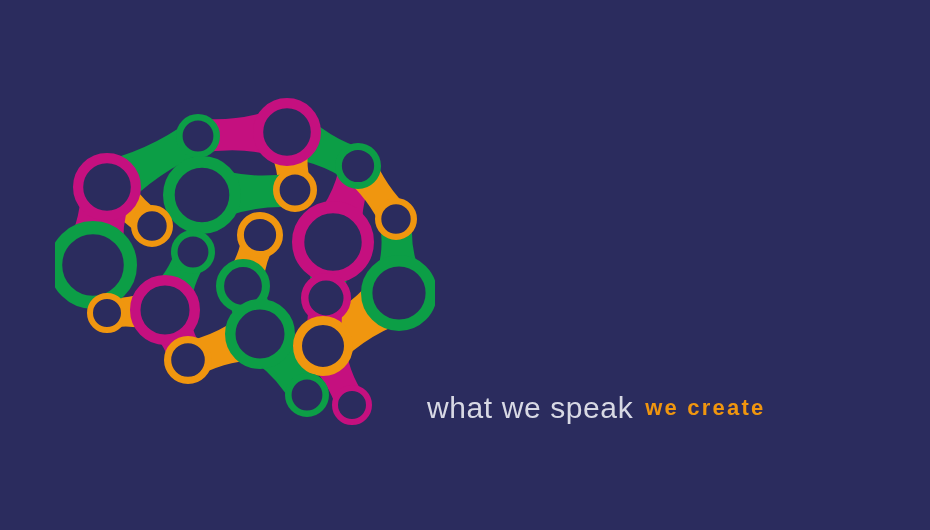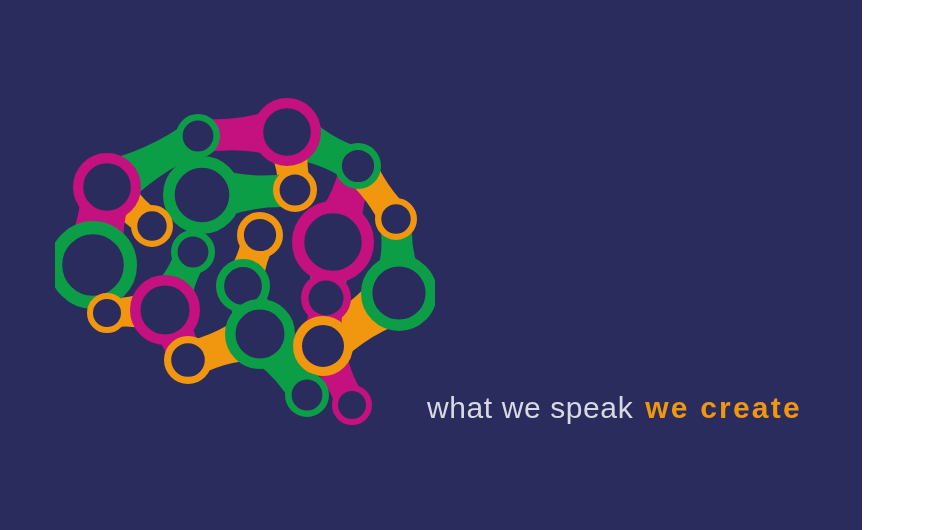--- a/index.html
+++ b/index.html
@@ -8,21 +8,21 @@
     padding: 0;
   }
   body {
     width: 930px;
     height: 530px;
     overflow: hidden;
     font-family: "Liberation Sans", sans-serif;
   }
   #stage {
     position: relative;
-    width: 862px;
+    width: 930px;
     height: 530px;
     background: #2b2c5e;
   }
   #brain-logo {
     position: absolute;
     left: 55px;
     top: 95px;
     width: 380px;
     height: 330px;
   }
@@ -37,21 +37,21 @@
   }
   .tag-light {
     font-family: "Liberation Sans", sans-serif;
     font-size: 30px;
     font-weight: 300;
     color: #d8d9e4;
     letter-spacing: 0.6px;
   }
   .tag-strong {
     font-family: "Liberation Sans", sans-serif;
-    font-size: 30px;
+    font-size: 22px;
     font-weight: 700;
     color: #f0960f;
     letter-spacing: 2.2px;
     margin-left: 12px;
   }
 </style>
 </head>
 <body>
 
 <div id="stage">

